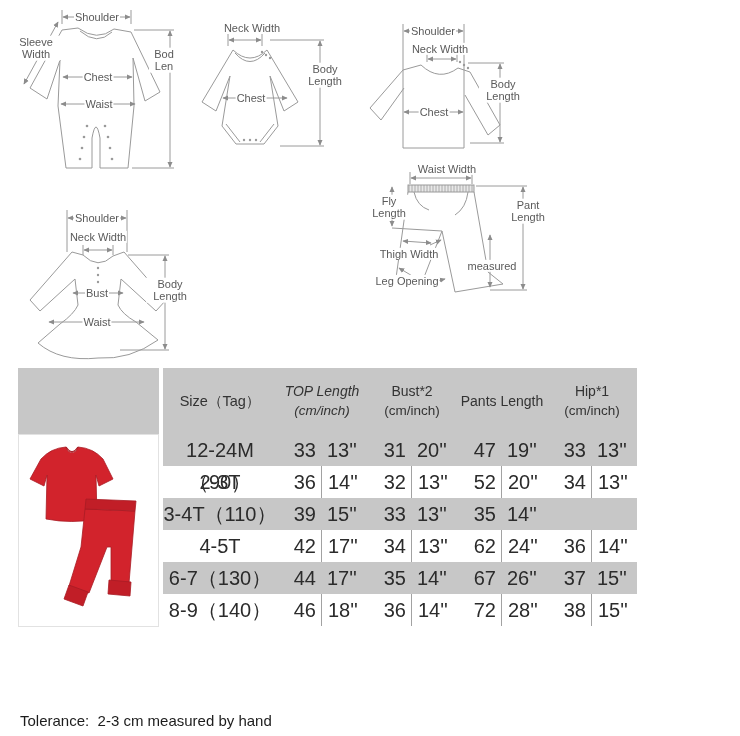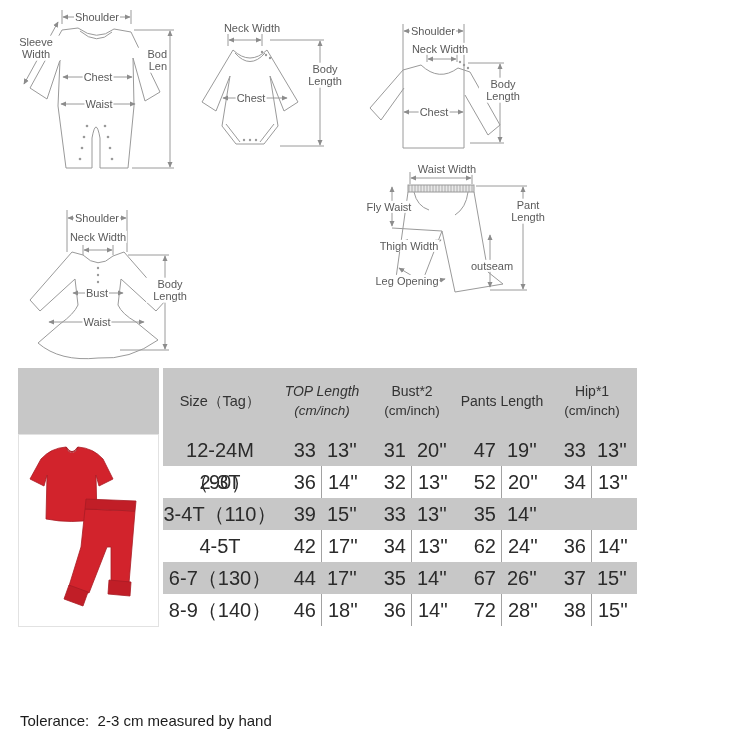--- a/index.html
+++ b/index.html
@@ -160,36 +160,36 @@
       <line x1="128" y1="255" x2="169" y2="255"></line>
         <line x1="120" y1="350" x2="169" y2="350"></line>
       <line x1="165" y1="256" x2="165" y2="349" marker-start="url(#arr)" marker-end="url(#arr)"></line>
     </g>
   </svg>
 
   <div class="dlabel" style="left:97px;top:17px">Shoulder</div>
   <div class="dlabel wrap" style="left:36px;top:48px">Sleeve Width</div>
   <div class="dlabel" style="left:98px;top:77px">Chest</div>
   <div class="dlabel" style="left:99px;top:104px">Waist</div>
-  <div class="dlabel narrow" style="left:153px;top:60px;text-align:right">Bod Len</div>
+  <div class="dlabel narrow" style="left:164px;top:60px;text-align:center">Bod Len</div>
 
   <div class="dlabel" style="left:252px;top:28px">Neck Width</div>
   <div class="dlabel" style="left:251px;top:98px">Chest</div>
   <div class="dlabel wrap" style="left:325px;top:75px">Body Length</div>
 
   <div class="dlabel" style="left:433px;top:31px">Shoulder</div>
   <div class="dlabel" style="left:440px;top:49px">Neck Width</div>
   <div class="dlabel" style="left:434px;top:112px">Chest</div>
   <div class="dlabel wrap" style="left:503px;top:90px">Body Length</div>
 
   <div class="dlabel" style="left:447px;top:169px">Waist Width</div>
-  <div class="dlabel wrap" style="left:389px;top:207px">Fly Waist</div>
+  <div class="dlabel wrap" style="left:389px;top:207px">Fly Length</div>
   <div class="dlabel wrap" style="left:528px;top:211px">Pant Length</div>
-  <div class="dlabel" style="left:409px;top:246px">Thigh Width</div>
-  <div class="dlabel" style="left:492px;top:266px">outseam</div>
+  <div class="dlabel" style="left:409px;top:254px">Thigh Width</div>
+  <div class="dlabel" style="left:492px;top:266px">measured</div>
   <div class="dlabel" style="left:407px;top:281px">Leg Opening</div>
 
   <div class="dlabel" style="left:97px;top:218px">Shoulder</div>
   <div class="dlabel" style="left:98px;top:237px">Neck Width</div>
   <div class="dlabel" style="left:97px;top:293px">Bust</div>
   <div class="dlabel" style="left:97px;top:322px">Waist</div>
   <div class="dlabel wrap" style="left:170px;top:290px">Body Length</div>
 
   <div class="thead"></div>
   <div class="thead-gap"></div>

